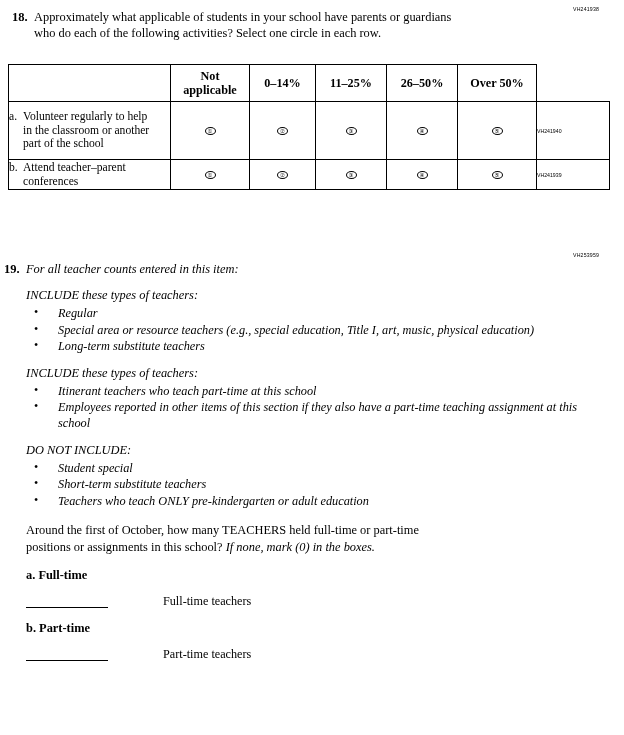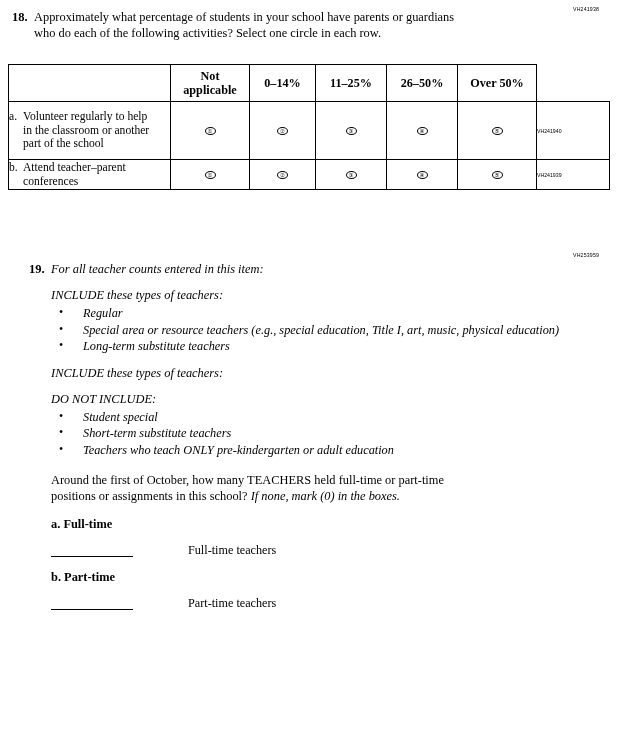--- a/index.html
+++ b/index.html
@@ -130,21 +130,21 @@
     padding-left: 3px;
     font-family: "Liberation Sans", sans-serif;
     font-size: 5.2px;
     vertical-align: middle;
     white-space: nowrap;
   }
 
   
   #q19 {
     position: absolute;
-    left: 25px;
+    left: 0;
     top: 262px;
     width: 600px;
   }
   #q19 .q-num { font-size: 12.5px; }
   #q19 .q-lead {
     font-style: italic;
     font-size: 12.4px;
   }
   .blk {
     margin-left: 26px;
@@ -213,21 +213,21 @@
 <body>
 
 <div class="page">
 
   <div class="vid" style="left:573px; top:6px;">VH241938</div>
 
   <div id="q18">
     <div class="q-row">
       <div class="q-num">18.</div>
       <div class="q-text">
-        <span>Approximately what percentage of students in your school have parents or guardians</span><br>
+        <span>Approximately what applicable of students in your school have parents or guardians</span><br>
         <span>who do each of the following activities? Select </span><span class="bold">one</span><span> circle in each row.</span>
       </div>
     </div>
   </div>
 
   <table class="matrix">
     <colgroup>
       <col style="width:162px">
       <col style="width:79px">
       <col style="width:66px">
@@ -288,20 +288,24 @@
       <div class="blk-head">INCLUDE these types of teachers:</div>
       <ul class="bul">
         <li>Regular</li>
         <li>Special area or resource teachers (e.g., special education, Title I, art, music, physical education)</li>
         <li>Long-term substitute teachers</li>
       </ul>
     </div>
 
     <div class="blk">
       <div class="blk-head">INCLUDE these types of teachers:</div>
+      <ul class="bul">
+        <li>Itinerant teachers who teach part-time at this school</li>
+        <li>Employees reported in other items of this section if they also have a part-time teaching assignment at this school</li>
+      </ul>
     </div>
 
     <div class="blk">
       <div class="blk-head">DO NOT INCLUDE:</div>
       <ul class="bul">
         <li>Student special</li>
         <li>Short-term substitute teachers</li>
         <li>Teachers who teach ONLY pre-kindergarten or adult education</li>
       </ul>
     </div>

